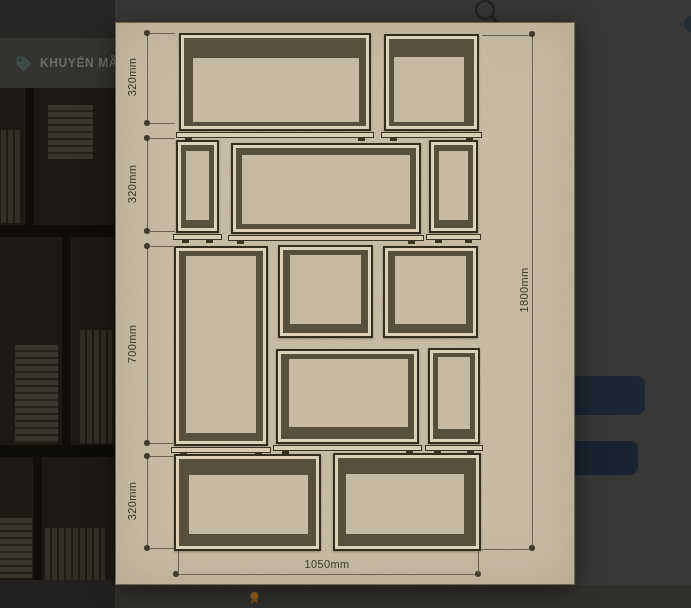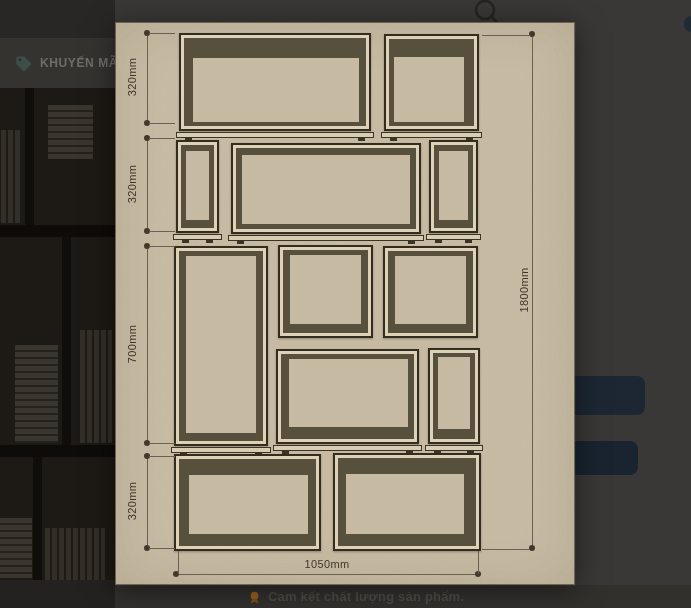--- a/index.html
+++ b/index.html
@@ -84,21 +84,20 @@
     <circle cx="13" cy="13" r="9" fill="none" stroke="#242422" stroke-width="2.6"></circle>
     <line x1="19.5" y1="19.5" x2="26" y2="26.5" stroke="#242422" stroke-width="2.6" stroke-linecap="round"></line>
   </svg>
   <div class="edge-circle"></div>
   <button class="act-btn b1"></button>
   <button class="act-btn b2"></button>
   <svg class="footer-ic" viewBox="0 0 24 24">
     <circle cx="12" cy="9" r="6.2" fill="#a8681c"></circle>
     <path d="M8.2 13.4 6 22l6-3.8L18 22l-2.2-8.6z" fill="#8a5414"></path>
   </svg>
-  <div class="footer-note">Cam kết chất lượng sản phẩm.</div>
 
   <div class="lightbox">
     <svg class="texture" width="460" height="563">
       <filter id="paperNoise">
         <feTurbulence type="fractalNoise" baseFrequency="0.9" numOctaves="2" stitchTiles="stitch"></feTurbulence>
         <feColorMatrix type="matrix" values="0 0 0 0 0.33  0 0 0 0 0.29  0 0 0 0 0.22  0 0 0 0.22 0"></feColorMatrix>
       </filter>
       <rect width="460" height="563" filter="url(#paperNoise)"></rect>
     </svg>
     <div class="layer" id="diagram-layer">

